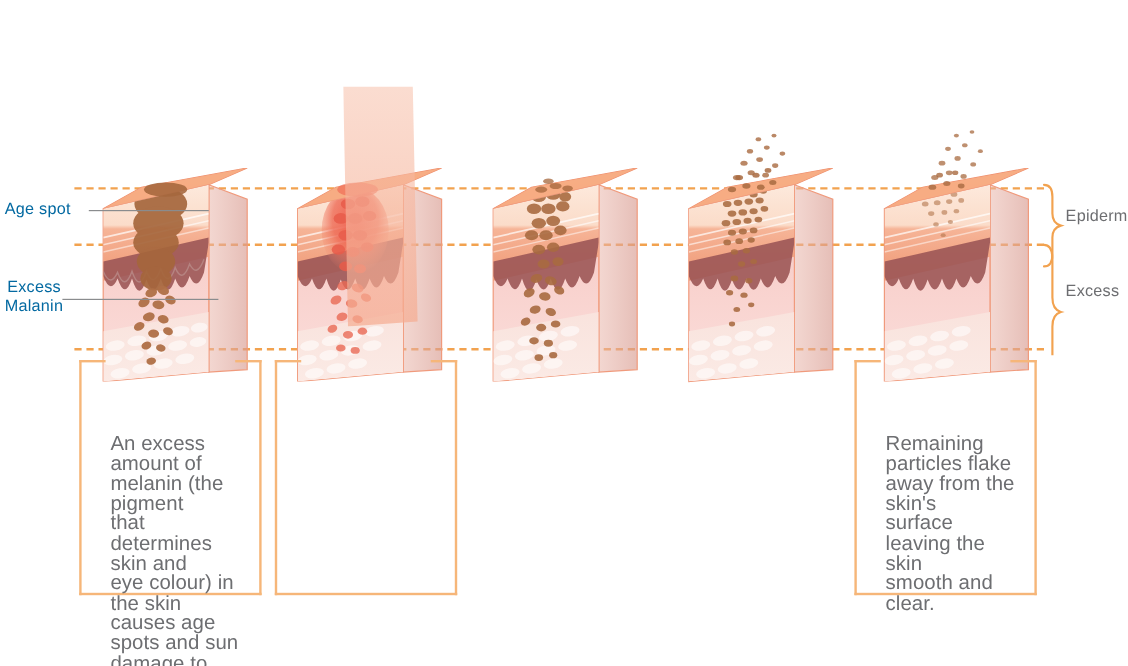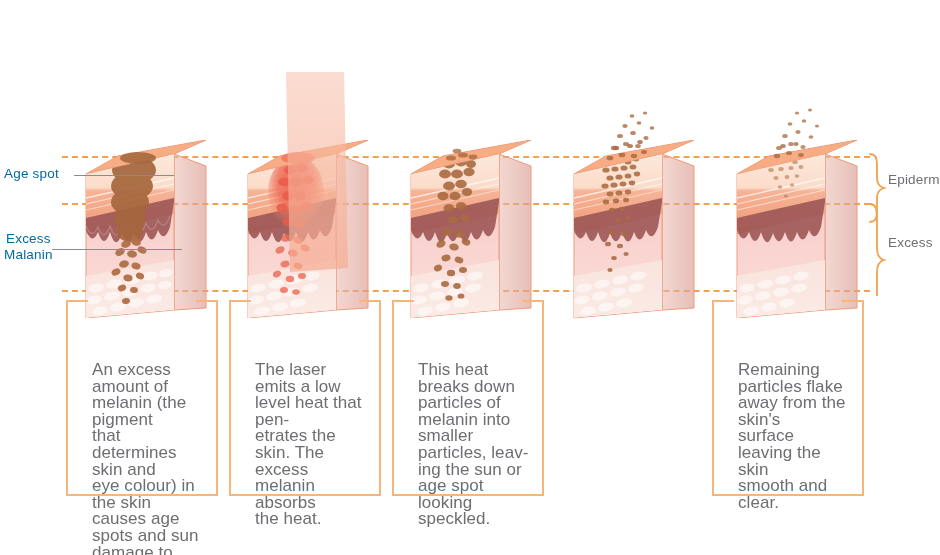--- a/index.html
+++ b/index.html
@@ -493,39 +493,22 @@
 causes age spots and sun
 damage to appear.</div>
   </div>
 
   <div class="cap-box" style="left:229px;top:300px;height:196px;">
     <div class="edge v" style="left:0;top:0;height:196px;"></div>
     <div class="edge v" style="left:150px;top:0;height:196px;"></div>
     <div class="edge h" style="left:0;top:0;width:22px;"></div>
     <div class="edge h" style="left:130px;top:0;width:22px;"></div>
     <div class="edge h" style="left:0;top:194px;width:152px;"></div>
-    <div class="cap-text">The laser emits a low
-level heat that pen-
-etrates the skin. The
-excess melanin absorbs
-the heat.</div>
-  </div>
-
-  <div class="cap-box" style="left:392px;top:300px;height:196px;">
-    <div class="edge v" style="left:0;top:0;height:196px;"></div>
-    <div class="edge v" style="left:150px;top:0;height:196px;"></div>
-    <div class="edge h" style="left:0;top:0;width:22px;"></div>
-    <div class="edge h" style="left:130px;top:0;width:22px;"></div>
-    <div class="edge h" style="left:0;top:194px;width:152px;"></div>
-    <div class="cap-text">This heat breaks down
-particles of melanin into
-smaller particles, leav-
-ing the sun or age spot
-looking speckled.</div>
-  </div>
+  </div>
+
 
 
   <div class="cap-box" style="left:712px;top:300px;height:196px;text-decoration:underline;">
     <div class="edge v" style="left:0;top:0;height:196px;"></div>
     <div class="edge v" style="left:150px;top:0;height:196px;"></div>
     <div class="edge h" style="left:0;top:0;width:22px;"></div>
     <div class="edge h" style="left:130px;top:0;width:22px;"></div>
     <div class="edge h" style="left:0;top:194px;width:152px;"></div>
     <div class="cap-text">Remaining particles flake
 away from the skin's

